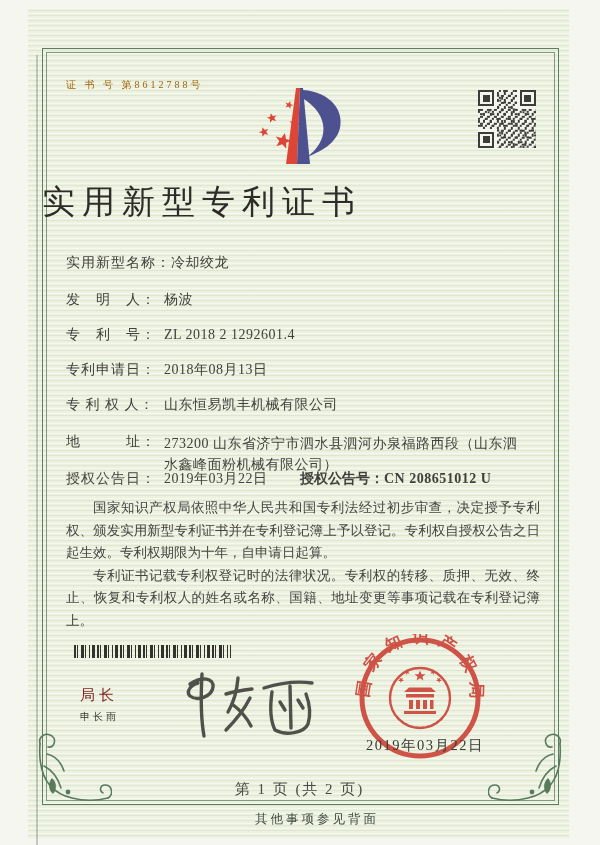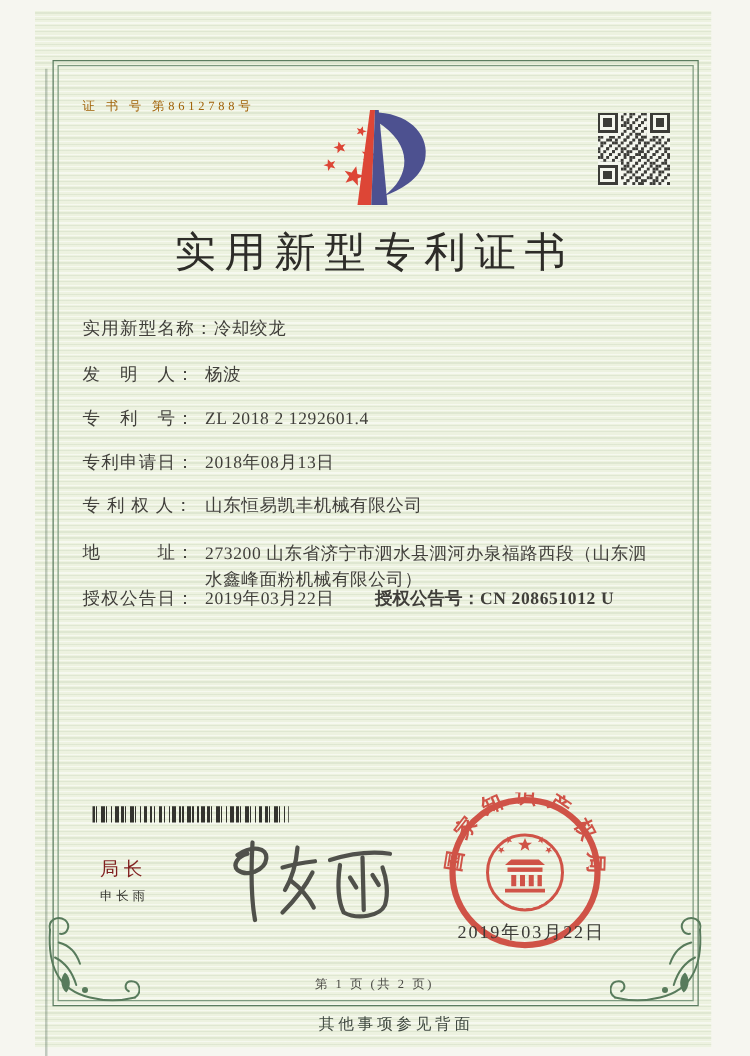--- a/index.html
+++ b/index.html
@@ -9,37 +9,37 @@
     background-image:repeating-linear-gradient(180deg, rgba(255,255,255,.5) 0 1px, rgba(255,255,255,0) 1px 2px, rgba(128,158,112,.13) 2px 3px, rgba(255,255,255,0) 3px 5px);}
   .scan-edge{position:absolute;left:36px;top:55px;bottom:0;width:2px;background:rgba(95,118,96,.35);}
   .frame-outer{position:absolute;left:42px;top:48px;width:515px;height:755px;border:1.6px solid #5c7d60;}
   .frame-inner{position:absolute;inset:3px;border:1px solid #7d9a7f;}
   .corner{position:absolute;width:84px;height:84px;z-index:4;}
   .corner.bl{left:28px;top:728px;}
   .corner.br{left:488px;top:728px;transform:scaleX(-1);}
   .cert-no{position:absolute;left:66px;top:78px;font-size:10px;letter-spacing:3px;color:#a16207;}
   .logo{position:absolute;left:250px;top:80px;}
   .qr{position:absolute;left:478px;top:90px;}
-  .title{position:absolute;left:42px;top:180px;width:515px;text-align:center;font-size:33px;letter-spacing:7px;color:#2d2c28;font-weight:500;}
+  .title{position:absolute;left:42px;top:180px;width:515px;text-align:left;font-size:33px;letter-spacing:7px;color:#2d2c28;font-weight:500;}
   .fields{position:absolute;left:66px;top:0;width:474px;font-size:14px;color:#403f3a;}
   .frow{position:absolute;left:0;white-space:nowrap;}
   .flabel{display:inline-block;min-width:98px;letter-spacing:1px;}
   .fvalue{letter-spacing:.5px;}
   .fvalue.wrap{display:inline-block;white-space:normal;width:354px;vertical-align:top;line-height:21px;}
   .grant2{position:absolute;left:234px;top:0;white-space:nowrap;font-weight:bold;}
   .paras{position:absolute;left:66px;top:497px;width:474px;}
   .paras p{margin:0;font-size:13.5px;line-height:22.5px;text-indent:2em;text-align:justify;color:#454440;}
   .barcode{position:absolute;left:74px;top:645px;width:157px;height:13px;
     background:repeating-linear-gradient(90deg,#33332e 0 2px,transparent 2px 3px,#33332e 3px 4px,transparent 4px 7px,#33332e 7px 10px,transparent 10px 11px,#33332e 11px 12px,transparent 12px 15px,#33332e 15px 16px,transparent 16px 18px,#33332e 18px 21px,transparent 21px 23px);}
   .signer-title{position:absolute;left:80px;top:686px;font-size:15px;letter-spacing:4px;color:#7f1d1d;font-family:"Liberation Sans","DejaVu Sans",sans-serif;}
   .signer-name{position:absolute;left:80px;top:710px;font-size:10px;letter-spacing:3px;color:#33332e;font-family:"Liberation Sans","DejaVu Sans",sans-serif;}
   .signature{position:absolute;left:168px;top:670px;}
   .seal{position:absolute;left:352px;top:634px;z-index:2;}
   .seal-date{position:absolute;left:366px;top:736px;font-size:14.5px;letter-spacing:1.5px;color:#3a3a35;z-index:3;}
-  .page-num{position:absolute;left:42px;top:780px;width:515px;text-align:center;font-size:10px;letter-spacing:2px;color:#4a4a44;}
+  .page-num{position:absolute;left:42px;top:780px;width:515px;text-align:center;font-size:15px;letter-spacing:2px;color:#4a4a44;}
   .back-note{position:absolute;left:0;top:811px;width:600px;text-align:center;font-size:12.5px;letter-spacing:3px;color:#3e473f;padding-left:17px;}
   svg{display:block;}
 </style>
 </head>
 <body>
 
 <svg width="0" height="0" style="position:absolute" aria-hidden="true">
   <defs>
     <path id="star5" d="M0,-10 L2.9,-3.1 10,-3.1 4.3,1.2 6.2,8.1 0,4 -6.2,8.1 -4.3,1.2 -10,-3.1 -2.9,-3.1 Z"></path>
     <g id="flourish" fill="none" stroke="#587b5c" stroke-width="1.6" stroke-linecap="round">
@@ -136,20 +136,24 @@
       <span class="flabel">地　　　址：</span><span class="fvalue wrap">273200 山东省济宁市泗水县泗河办泉福路西段（山东泗水鑫峰面粉机械有限公司）</span>
     </div>
     <div class="frow" style="top:470px;width:474px">
       <span class="flabel">授权公告日：</span><span class="fvalue">2019年03月22日</span>
       <span class="grant2">
         <span>授权公告号：</span><span class="fvalue">CN 208651012 U</span>
       </span>
     </div>
   </div>
 
+  <div class="paras">
+    <p>国家知识产权局依照中华人民共和国专利法经过初步审查，决定授予专利权、颁发实用新型专利证书并在专利登记簿上予以登记。专利权自授权公告之日起生效。专利权期限为十年，自申请日起算。</p>
+    <p>专利证书记载专利权登记时的法律状况。专利权的转移、质押、无效、终止、恢复和专利权人的姓名或名称、国籍、地址变更等事项记载在专利登记簿上。</p>
+  </div>
 
   <div class="barcode"></div>
 
   <div class="signer-title">局长</div>
   <div class="signer-name">申长雨</div>
 
   <svg class="signature" width="150" height="75" viewBox="0 0 150 75">
     <g fill="none" stroke="#3b3b36" stroke-width="3.4" stroke-linecap="round" opacity="0.88">
       <path d="M22,14 C34,6 46,8 45,17 C44,26 30,32 22,26 C18,22 22,15 30,13"></path>
       <path d="M34,4 C33,22 32,44 36,66"></path>

